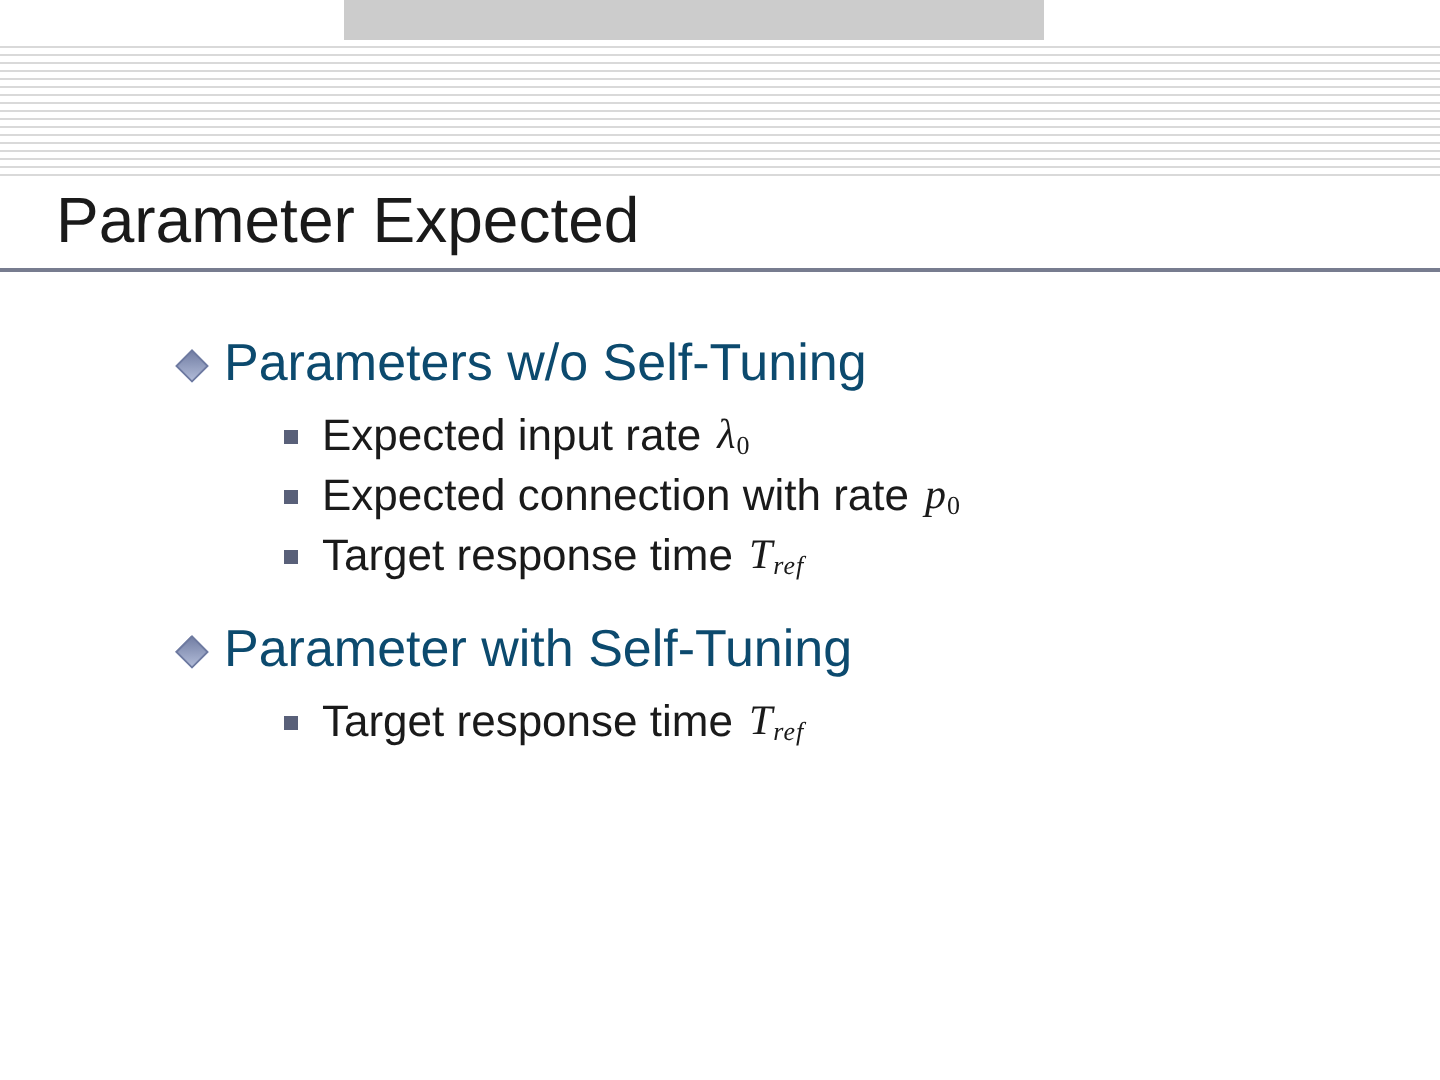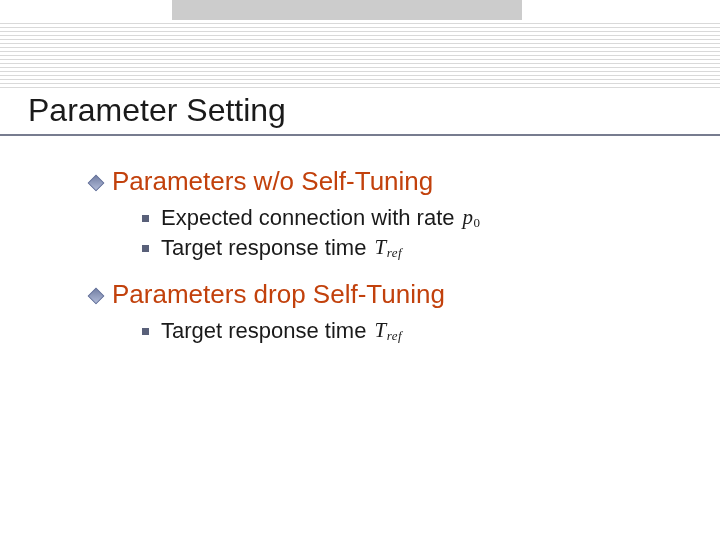--- a/index.html
+++ b/index.html
@@ -55,21 +55,21 @@
     position: absolute;
     top: 166px;
     left: 90px;
   }
   .section-head {
     display: flex;
     align-items: center;
     margin-bottom: 8px;
     font-family: "Trebuchet MS", Verdana, sans-serif;
     font-size: 26px;
-    color: #c2410c;
+    color: #0c4a6e;
     text-align: center;
   }
   .bul {
     display: inline-block;
     width: 12px;
     height: 12px;
     transform: rotate(45deg);
     background: linear-gradient(135deg, #6e7aa0 0%, #b6c0dc 100%);
     box-shadow: inset 0 0 0 1px #6e7aa0;
     margin-right: 10px;
@@ -109,49 +109,56 @@
   .sub-roman {
     font-style: normal;
   }
 </style>
 </head>
 <body>
 
 <div class="top-band"></div>
 <div class="ruled-area"></div>
 
-<div class="title">Parameter Setting</div>
+<div class="title">Parameter Expected</div>
 <div class="underline"></div>
 
 <div class="content">
 
   <div class="section-head">
     <span class="bul"></span>
     <span>Parameters w/o Self-Tuning</span>
   </div>
   <div class="sublist">
+    <div class="subitem">
+      <span class="sq"></span>
+      <span>Expected input rate</span>
+      <span class="math">
+        <span>λ</span><span class="sub sub-roman">0</span>
+      </span>
+    </div>
     <div class="subitem">
       <span class="sq"></span>
       <span>Expected connection with rate</span>
       <span class="math">
         <span>p</span><span class="sub sub-roman">0</span>
       </span>
     </div>
     <div class="subitem">
       <span class="sq"></span>
       <span>Target response time</span>
       <span class="math">
         <span>T</span><span class="sub">ref</span>
       </span>
     </div>
   </div>
 
   <div class="section-head">
     <span class="bul"></span>
-    <span>Parameters drop Self-Tuning</span>
+    <span>Parameter with Self-Tuning</span>
   </div>
   <div class="sublist">
     <div class="subitem">
       <span class="sq"></span>
       <span>Target response time</span>
       <span class="math">
         <span>T</span><span class="sub">ref</span>
       </span>
     </div>
   </div>

